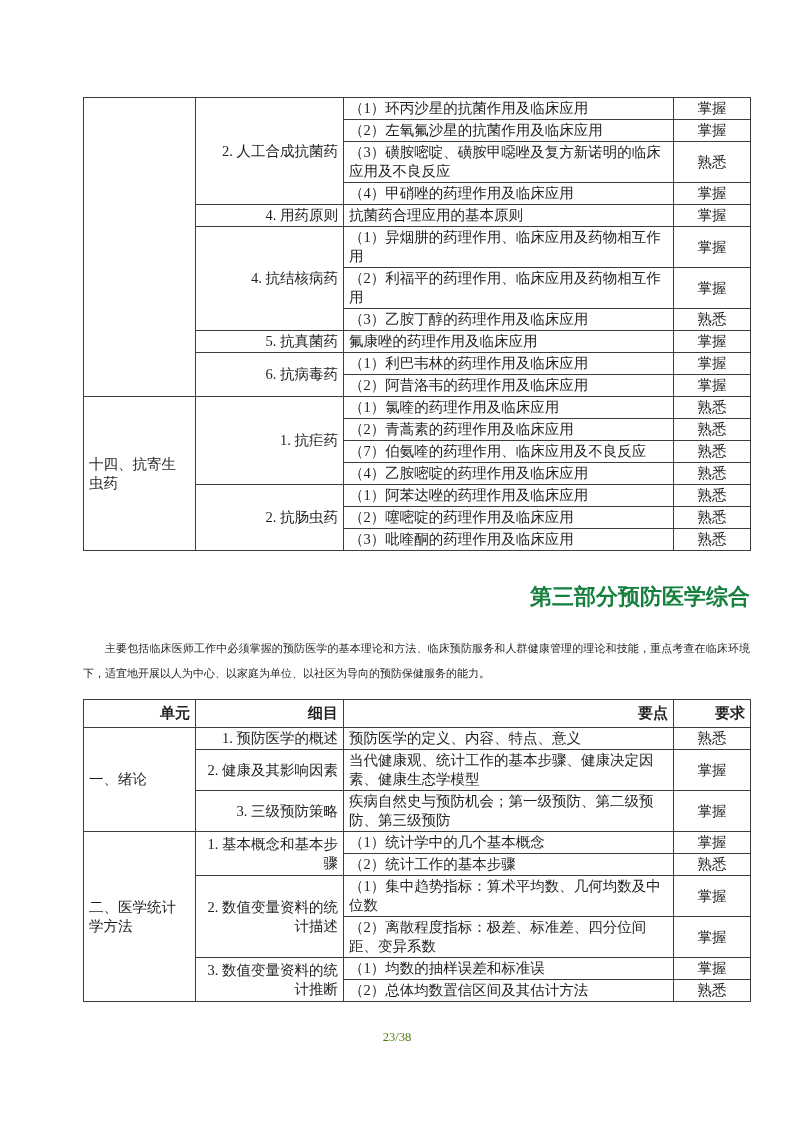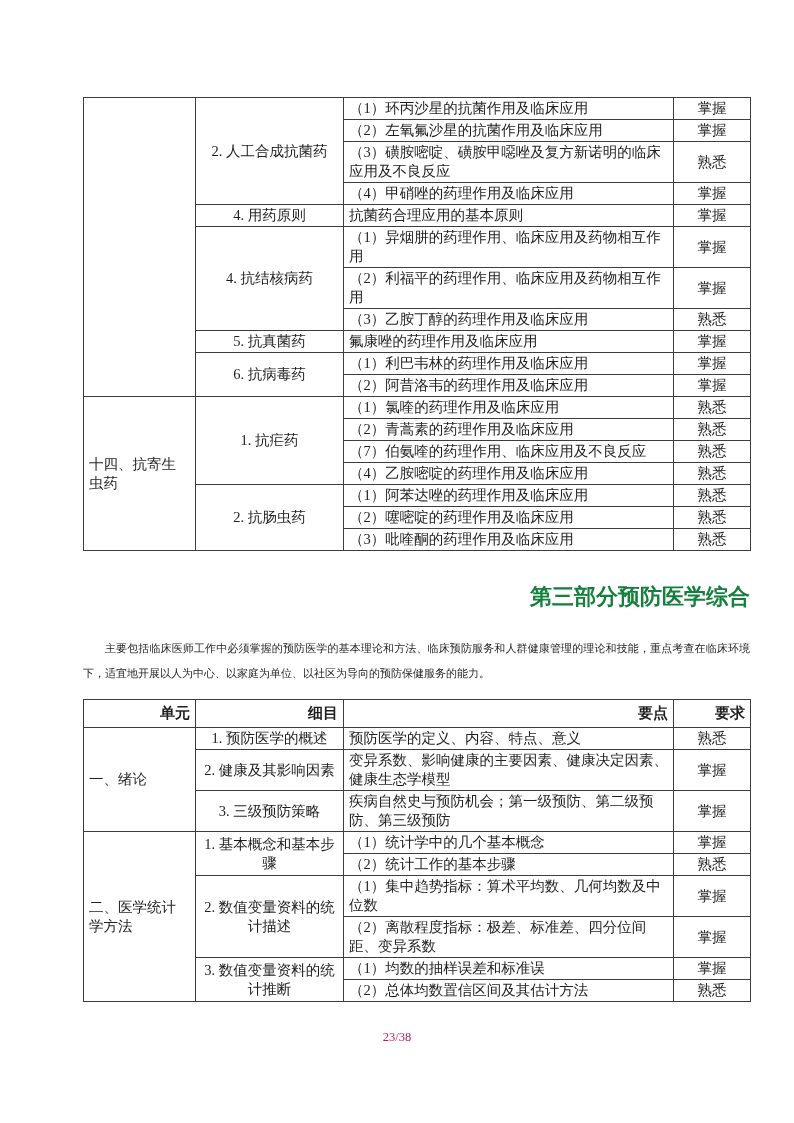--- a/index.html
+++ b/index.html
@@ -45,21 +45,21 @@
     vertical-align: middle;
     word-break: break-all;
   }
   table.doc-table th {
     font-weight: bold;
     text-align: right;
     font-size: 15px;
     padding: 4px 5px;
   }
   td.unit-cell  { text-align: left; }
-  td.item-cell  { text-align: center; margin-left: 28px; }
+  td.item-cell  { text-align: right; margin-left: 28px; }
   td.point-cell { text-align: left; }
   td.req-cell   { text-align: center; }
   .section-title {
     margin-top: 32px;
     text-align: right;
     font-size: 22px;
     font-weight: bold;
     line-height: 28px;
     color: #15803d;
   }
@@ -72,21 +72,21 @@
     text-align: justify;
     color: #1f1f1f;
   }
   .page-footer {
     position: absolute;
     top: 1030px;
     left: 0;
     width: 794px;
     text-align: center;
     font-size: 12.5px;
-    color: #be185d;
+    color: #4d7c0f;
   }
 </style>
 </head>
 <body>
 
 <div class="page">
   <div class="content">
 
     <div>
         <table class="doc-table">
@@ -204,21 +204,21 @@
           </thead>
           <tbody>
             <tr>
               <td class="unit-cell" rowspan="3">一、绪论</td>
               <td class="item-cell">1. 预防医学的概述</td>
               <td class="point-cell">预防医学的定义、内容、特点、意义</td>
               <td class="req-cell">熟悉</td>
             </tr>
             <tr>
               <td class="item-cell">2. 健康及其影响因素</td>
-              <td class="point-cell">变异系数、影响健康的主要因素、健康决定因素、健康生态学模型</td>
+              <td class="point-cell">当代健康观、统计工作的基本步骤、健康决定因素、健康生态学模型</td>
               <td class="req-cell">掌握</td>
             </tr>
             <tr>
               <td class="item-cell">3. 三级预防策略</td>
               <td class="point-cell">疾病自然史与预防机会；第一级预防、第二级预防、第三级预防</td>
               <td class="req-cell">掌握</td>
             </tr>
             <tr>
               <td class="unit-cell" rowspan="6">二、医学统计学方法</td>
               <td class="item-cell" rowspan="2">1. 基本概念和基本步骤</td>

